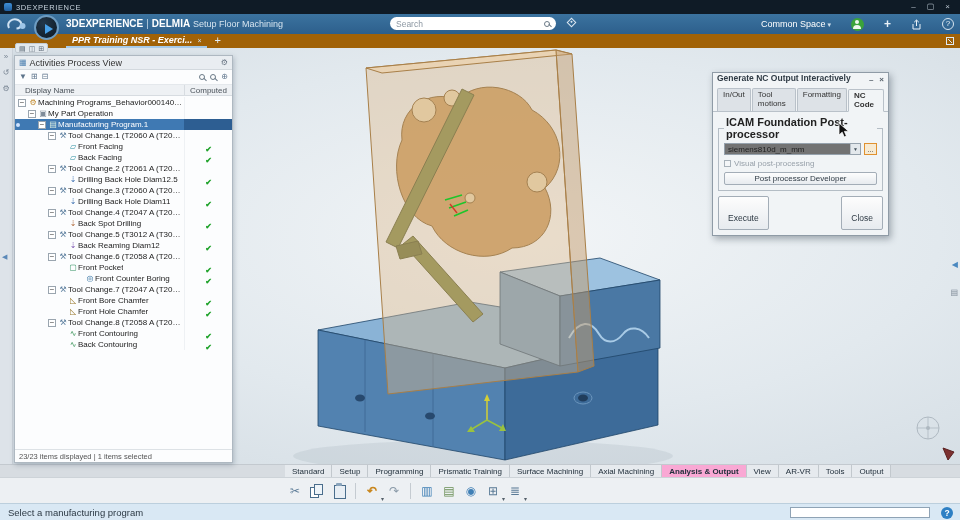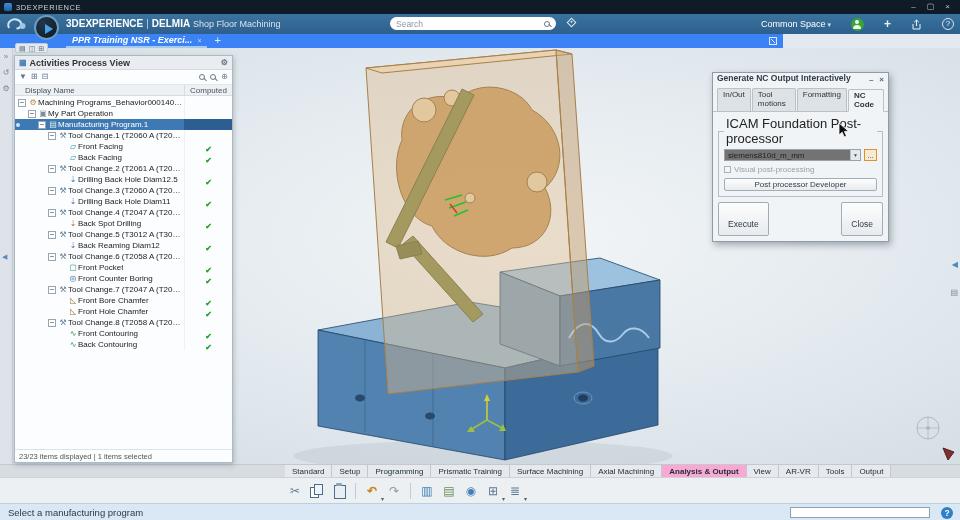--- a/index.html
+++ b/index.html
@@ -34,21 +34,21 @@
   .hright{position:absolute;right:6px;top:0;height:20px;display:flex;align-items:center;gap:20px;font-size:9px;color:#fff}
   .spacecaret::before{content:"▾";font-size:7px;margin-left:2px;color:#cfe0ee}
   .person{width:13px;height:13px;border-radius:50%;background:#3aa33a;position:relative}
   .person::before{content:"";position:absolute;top:2px;left:4.5px;width:4px;height:4px;border-radius:50%;background:#eef6ee}
   .person::after{content:"";position:absolute;bottom:1.5px;left:2.5px;width:8px;height:4px;border-radius:4px 4px 0 0;background:#eef6ee}
   .plusic{font-size:12px;font-weight:bold;color:#eaf2f8;line-height:12px}
   .helpic{width:12px;height:12px;border:1px solid #d7e4ef;border-radius:50%;font-size:8px;text-align:center;line-height:10px;color:#eaf2f8}
   .helpic::before{content:"?"}
 
   
-  .tabrow{position:absolute;left:0;top:34px;width:783px;height:14px;background:#3b82f6;display:flex;align-items:flex-start}
+  .tabrow{position:absolute;left:0;top:34px;width:960px;height:14px;background:#a16207;display:flex;align-items:flex-start}
   .doc-tab{margin-left:66px;height:14px;display:flex;align-items:center;padding:0 6px;border-bottom:2px solid #a8cbe8;color:#fff;font-size:9px;font-style:italic;font-weight:bold;white-space:nowrap}
   .tabclose{margin-left:5px;font-size:7px;color:#cfe0ee;font-style:normal;font-weight:normal}
   .tabclose::before{content:"×"}
   .newtab{margin-left:7px;color:#e2edf6;font-size:11px;line-height:12px}
   .newtab::before{content:"+"}
   .expand-ic{position:absolute;right:6px;top:3px;width:8px;height:8px;border:1px solid #dfeaf4}
   .expand-ic::after{content:"";position:absolute;left:1px;top:1px;right:1px;bottom:1px;background:linear-gradient(45deg,transparent 44%,#dfeaf4 44%,#dfeaf4 56%,transparent 56%)}
   .minitabs{position:absolute;left:15px;top:43px;z-index:16;display:flex;gap:3px;background:#e2e8ed;border:1px solid #c3cbd2;border-radius:2px;padding:0 3px;height:10px;align-items:center}
   .minitabs span{font-size:7px;color:#5d6b78;line-height:9px}
   .mt1::before{content:"▤"} .mt2::before{content:"◫"} .mt3::before{content:"⊞"}
@@ -60,21 +60,21 @@
   .dock-ic1::before{content:"»"} .dock-ic2::before{content:"↺"} .dock-ic3::before{content:"⚙"}
   .dock-collapse{position:absolute;left:2px;top:205px;font-size:7px;color:#5b89b8}
   .dock-collapse::before{content:"◀"}
   .redge{position:absolute;right:2px;font-size:8px;line-height:9px}
   .redge1{top:212px;color:#4a88c0} .redge1::before{content:"◀"}
   .redge2{top:240px;color:#7b8795} .redge2::before{content:"▤"}
   .scene{position:absolute;left:13px;top:0}
 
   
   .panel{position:absolute;left:14px;top:7px;width:219px;height:408px;background:#fcfdfe;border:1px solid #aeb8c1;box-shadow:1px 2px 5px rgba(30,50,70,.25);display:flex;flex-direction:column;z-index:15}
-  .ptitle{height:14px;background:#e9edf1;border-bottom:1px solid #d3d9de;display:flex;align-items:center;padding:0 4px;font-size:9px;font-weight:bold;color:#333}
+  .ptitle{height:14px;background:#e9edf1;border-bottom:1px solid #d3d9de;display:flex;align-items:center;padding:0 4px;font-size:9px;font-weight:normal;color:#333}
   .ptitle .pticon{font-size:8px;color:#4a7fb0;margin-right:3px}
   .pticon::before{content:"▦"}
   .pgear{margin-left:auto;font-size:8px;color:#6b7785}
   .pgear::before{content:"⚙"}
   .ptools{height:15px;display:flex;align-items:center;padding:0 4px;border-bottom:1px solid #e4e8ec;gap:4px}
   .ptools span{font-size:8px;color:#5d748b;line-height:10px}
   .pt-filter::before{content:"▼"} .pt-exp::before{content:"⊞"} .pt-col::before{content:"⊟"}
   .pt-right{margin-left:auto;display:flex;gap:5px;align-items:center}
   .pt-loc::before{content:"⊕"}
   .pcols{height:11px;display:flex;background:#eef1f4;border-bottom:1px solid #d7dce1;font-size:8px;color:#4a525a}
@@ -114,21 +114,21 @@
   .dialog{position:absolute;left:712px;top:24px;width:177px;background:#f1f4f6;border:1px solid #8f9ba6;box-shadow:2px 3px 7px rgba(20,35,50,.35);z-index:20;font-size:8.5px}
   .dtitle{height:14px;display:flex;align-items:flex-start;padding:0 4px;font-size:8.5px;font-weight:bold;color:#2e3a44}
   .dctrl{margin-left:auto;display:flex;gap:6px}
   .dctrl span{font-size:8px;color:#55606a;line-height:14px}
   .d-min::before{content:"–"} .d-close::before{content:"×"}
   .dtabs{display:flex;gap:1px;padding:1px 4px 0;border-bottom:1px solid #b9c1c9}
   .dtab{padding:1px 5px 2px;font-size:8px;color:#333;background:#dde2e7;border:1px solid #b9c1c9;border-bottom:none;border-radius:2px 2px 0 0;line-height:9px}
   .dtab.active{background:#f1f4f6;font-weight:bold;position:relative;top:1px;border-bottom:1px solid #f1f4f6}
   .dbody{padding:4px 5px 0}
   fieldset.grp{border:1px solid #b4bdc5;padding:3px 5px 5px}
-  fieldset.grp legend{font-size:13px;font-weight:normal;color:#222;padding:0 2px}
+  fieldset.grp legend{font-size:11px;font-weight:bold;color:#222;padding:0 2px}
   .comborow{display:flex;align-items:center}
   .combo{flex:1;height:12px;background:#737373;border:1px solid #96a2ad;display:flex;align-items:center;padding-left:3px;font-size:8px;color:#222}
   .combo .cval{flex:1;overflow:hidden;white-space:nowrap}
   .combo .carr{width:10px;height:10px;background:#e3e8ec;border-left:1px solid #b9c1c9;font-size:5px;text-align:center;line-height:10px;color:#44515c}
   .combo .carr::before{content:"▼"}
   .browse{width:13px;height:12px;margin-left:3px;border:1px solid #e0912f;background:#f7ead2;font-size:7px;line-height:9px;text-align:center;color:#333}
   .cbrow{display:flex;align-items:center;gap:3px;margin-top:4px}
   .cbox{width:7px;height:7px;border:1px solid #a8b2ba;background:#f4f6f8}
   .cblabel{font-size:8px;color:#98a1aa}
   .devbtn{display:block;width:100%;margin-top:4px;height:13px;background:linear-gradient(#fdfdfd,#e7ebef);border:1px solid #a3adb7;font-size:8px;color:#2e3a44;border-radius:2px}
@@ -185,21 +185,21 @@
     </span>
   </div>
 
   <div class="header">
     <svg class="logo3ds" width="24" height="16" viewBox="0 0 24 16">
       <path d="M4 12 C1 6 8 1.5 13 4 C18 6.5 17 12 11.5 12.5" fill="none" stroke="#cfe2f2" stroke-width="2"></path>
       <circle cx="17.5" cy="10" r="3" fill="#9fc6e8"></circle>
     </svg>
     <div class="brand">
       <b>3DEXPERIENCE</b><span class="sep">|</span><b>DELMIA</b>
-      <span class="sfx">Shop Floor Machining</span>
+      <span class="sfx">Setup Floor Machining</span>
     </div>
     <div class="searchwrap">
       <input type="text" placeholder="Search" style="">
       <span class="mag"></span>
     </div>
     <span class="tagicon"></span>
     <div class="hright">
       <span><span>Common Space</span><span class="spacecaret"></span></span>
       <span class="person"></span>
       <span class="plusic">+</span>
@@ -517,21 +517,21 @@
               <span class="twsp"></span>
               <span class="ticon" data-icon="pocket"></span>
               <span class="tlabel">Front Pocket</span>
             </div>
             <div class="tcomp">
               <span class="check"></span>
             </div>
           </div>
 
           <div class="trow">
-            <div class="tname" style="padding-left: 43px;">
+            <div class="tname" style="padding-left: 60px;">
 
               <span class="twsp"></span>
               <span class="ticon" data-icon="boring"></span>
               <span class="tlabel">Front Counter Boring</span>
             </div>
             <div class="tcomp">
               <span class="check"></span>
             </div>
           </div>
 

